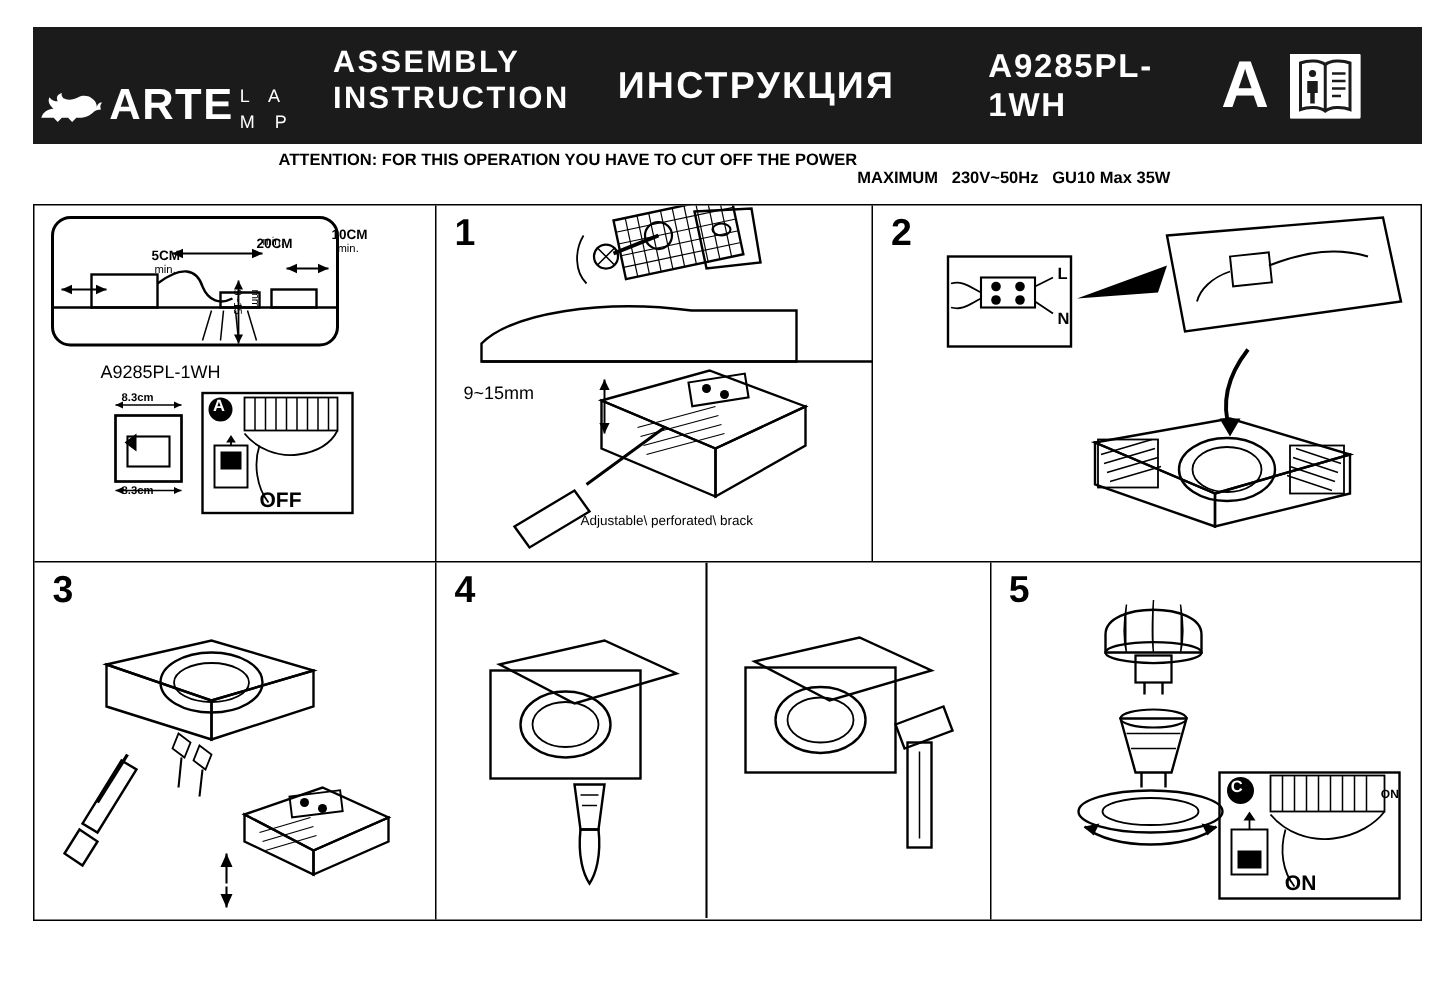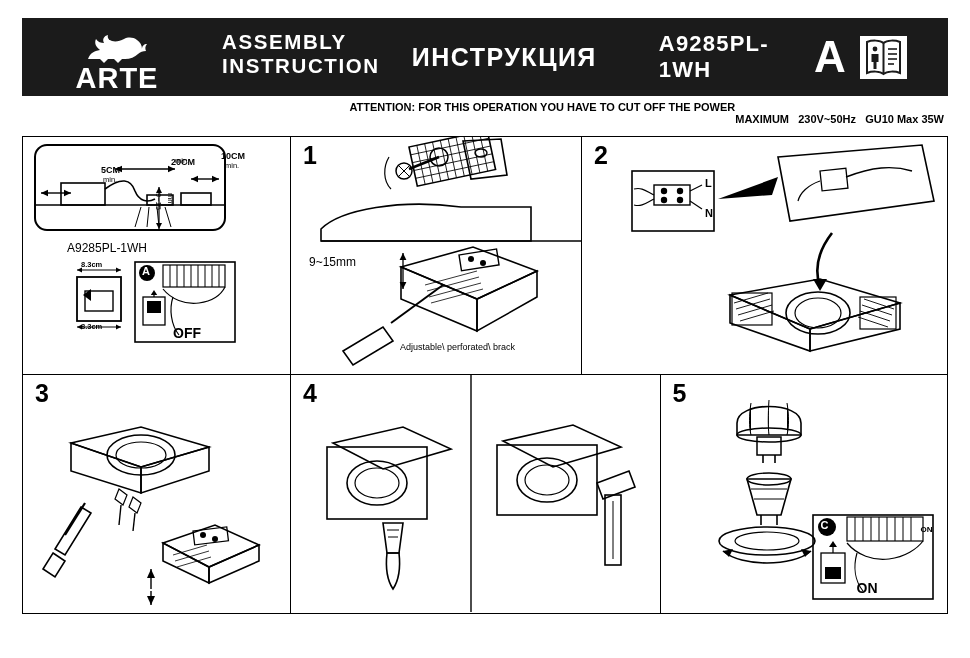--- a/index.html
+++ b/index.html
@@ -21,33 +21,33 @@
   .header{
     position:relative;
     height:78px;
     background:#1b1b1b;
     color:#fff;
     display:flex;
     align-items:center;
   }
   .logo-block{
     width:190px;
-    display:flex;flex-direction:column;align-items:center;justify-content:center;
+    display:flex;justify-content:center;
     padding-top:4px;
     margin-top:28px;
   }
   .logo-griffin{
     width:74px;height:30px;
     margin-bottom:1px;
   }
   .logo-name{
     font-size:29px;font-weight:bold;letter-spacing:1px;line-height:1;
   }
   .logo-sub{
-    font-size:15px;letter-spacing:5px;line-height:1.4;margin-left:4px;font-family:Liberation Mono, monospace;
+    font-size:12px;letter-spacing:5px;line-height:1.4;margin-left:4px;
   }
   .header-center{
     flex:1;
     display:flex;align-items:center;justify-content:center;
     padding-left:10px;
   }
   .h-title{
     font-size:20.5px;font-weight:bold;letter-spacing:1.6px;margin-bottom:7px;
   }
   .h-row2{
@@ -66,21 +66,21 @@
   .book-icon{
     width:47px;height:43px;background:#fff;position:relative;border-radius:1px;
   }
 
   
   .attention{
     position:relative;
     height:36px;
     padding-top:4px;
     display:flex;
-    justify-content:flex-end;
+    justify-content:center;
     align-items:flex-start;
   }
   .att-left{font-size:11px;font-weight:bold;line-height:1.45;}
   .att-right{font-size:11px;font-weight:bold;padding-top:13px;padding-right:4px;white-space:pre;}
 
   
   .grid{
     position:relative;
     border:1.6px solid #000;
     width:926px;height:478px;
@@ -301,21 +301,21 @@
           </g>
 
           <line x1="100" y1="186" x2="152" y2="148" stroke="#000" stroke-width="2"></line>
           <path d="M52 214 L92 190 l10 14 l-40 24 z" fill="none" stroke="#000" stroke-width="1.6"></path>
 
           <line x1="112" y1="116" x2="112" y2="152" stroke="#000" stroke-width="1.3"></line>
           <path d="M112 116 l-3.4 7 h6.8 z" fill="#000"></path>
           <path d="M112 152 l-3.4 -7 h6.8 z" fill="#000"></path>
         </svg>
         <div class="caption lbl" style="left:18px;top:118px;font-size:12px;font-weight:normal;">9~15mm</div>
-        <div class="caption lbl" style="left:109px;top:205px;font-size:9px;">Adjustable\ perforated\ brack</div>
+        <div class="caption lbl" style="left:96px;top:205px;font-size:9px;">Adjustable\ perforated\ brack</div>
       </div>
 
       <div class="cell c2">
         <div class="step-num">2</div>
         <svg width="365" height="237" viewBox="0 0 365 237">
 
           <rect x="50" y="34" width="82" height="60" fill="none" stroke="#000" stroke-width="1.6"></rect>
           <rect x="72" y="48" width="36" height="20" fill="none" stroke="#000" stroke-width="1.4"></rect>
           <circle cx="82" cy="54" r="3.2" fill="#000"></circle>
           <circle cx="98" cy="54" r="3.2" fill="#000"></circle>

